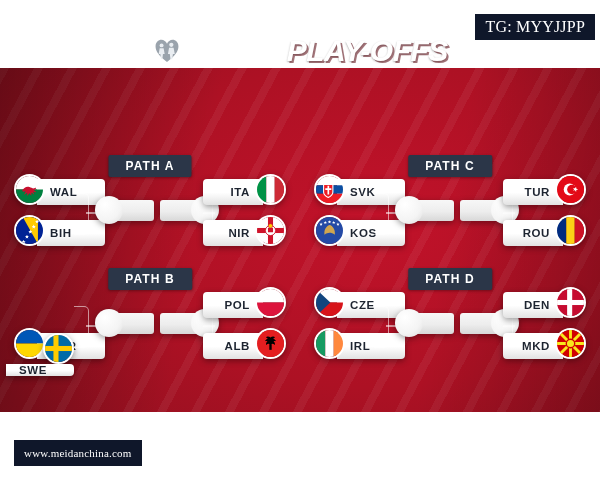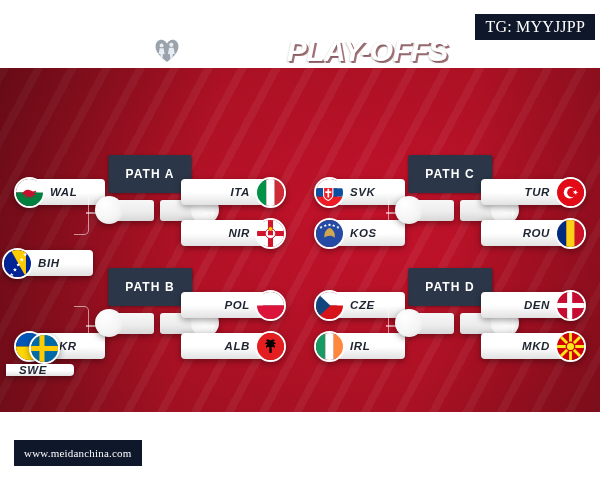--- a/index.html
+++ b/index.html
@@ -52,50 +52,49 @@
     color:#ffffff;font-size:30px;font-weight:bold;font-style:italic;
     letter-spacing:-.5px;
     text-shadow:2px 2px 0 rgba(90,8,16,.55),0 1px 2px rgba(0,0,0,.35);
   }
 
   
   .path{position:absolute;width:300px;height:112px;}
   .path-label{
     position:absolute;left:50%;transform:translateX(-50%);top:0;
     background:#2b3648;color:#ffffff;font-size:12px;font-weight:bold;
-    letter-spacing:1.1px;padding:12px 17px;border-radius:2px;
+    letter-spacing:1.1px;padding:4px 17px;border-radius:2px;
     box-shadow:0 1px 3px rgba(0,0,0,.35);white-space:nowrap;
   }
 
   
   .team{
-    position:absolute;display:flex;align-items:center;height:26px;
+    position:absolute;display:flex;align-items:flex-end;height:26px;
     filter:drop-shadow(0 2px 3px rgba(0,0,0,.38));
-    font-style:italic;
   }
   .team .plate{
     height:26px;background:linear-gradient(180deg,#ffffff 0%,#ffffff 52%,#e2e2e2 100%);
     display:flex;align-items:center;color:#1d2430;
     font-size:11.5px;font-weight:bold;letter-spacing:.6px;
   }
   .flag{
     width:31px;height:31px;border-radius:50%;flex:none;overflow:hidden;
     border:2px solid #ffffff;box-sizing:border-box;position:relative;z-index:2;
   }
   .flag > *{position:absolute;}
 
   
   .team.left .plate{
     padding-left:13px;padding-right:9px;justify-content:flex-start;
     border-radius:0 4px 4px 0;margin-left:-8px;min-width:46px;
   }
   
   .team.right{flex-direction:row-reverse;}
   .team.right .plate{
-    padding-right:13px;padding-left:23px;justify-content:flex-end;
+    padding-right:13px;padding-left:1px;justify-content:flex-end;
     border-radius:4px 0 0 4px;margin-right:-8px;min-width:46px;
   }
 
   
   .bracket{position:absolute;border:1.5px solid rgba(255,255,255,.55);}
   .bracket.l{border-left:none;border-radius:0 5px 5px 0;}
   .bracket.r{border-right:none;border-radius:5px 0 0 5px;}
   .stem{position:absolute;height:1.5px;background:rgba(255,255,255,.55);}
 
   
@@ -159,21 +158,21 @@
             <rect y="16" width="32" height="16" fill="#00803f"></rect>
           <path d="M7 18 c2-4 5-6 9-5 c2 .6 3.5 2 5.5 1.6 c1-.2 1.6-1 2.4-.4 c-.4 1.3-1.8 1.7-2.6 2.6
                    c1 .7 2.2 1.2 2.6 2.5 c-1.4 .2-2.6-.7-4-.6 c.7 1 1.6 1.9 1.6 3.2 c-1.2-.5-2-1.7-3.3-2
                    c-.2 1.1 .3 2.2 0 3.3 c-1-.8-1.4-2.1-2.4-2.9 c-1 .9-1.3 2.3-2.4 3 c-.3-1.2 .2-2.4-.2-3.5
                    c-1.2 .6-2 1.9-3.4 2.1 c.1-1.3 1.2-2.2 1.7-3.3 c-1.2-.3-2.5 .3-3.6-.2 c.6-1 1.9-1.2 2.9-1.5 Z" fill="#c8102e"></path>
         </svg>
       </span>
       <span class="plate">WAL</span>
     </div>
 
-    <div class="team left" style="left:2px;top:65px;margin-top:30px;">
+    <div class="team left" style="left:14px;top:65px;">
       <span class="flag">
         <svg viewBox="0 0 32 32" width="27" height="27">
           <rect width="32" height="32" fill="#002395"></rect>
           <path d="M8 0 L26 0 L26 32 Z" fill="#fecb00"></path>
           <g fill="#ffffff">
             <path d="M9 27 l.7 1.6 1.7.1-1.3 1.1.4 1.7-1.5-.9-1.5.9.4-1.7-1.3-1.1 1.7-.1Z"></path>
             <path d="M13 21 l.7 1.6 1.7.1-1.3 1.1.4 1.7-1.5-.9-1.5.9.4-1.7-1.3-1.1 1.7-.1Z"></path>
             <path d="M17 15 l.7 1.6 1.7.1-1.3 1.1.4 1.7-1.5-.9-1.5.9.4-1.7-1.3-1.1 1.7-.1Z"></path>
             <path d="M21 9 l.7 1.6 1.7.1-1.3 1.1.4 1.7-1.5-.9-1.5.9.4-1.7-1.3-1.1 1.7-.1Z"></path>
             <path d="M25 3 l.7 1.6 1.7.1-1.3 1.1.4 1.7-1.5-.9-1.5.9.4-1.7-1.3-1.1 1.7-.1Z"></path>

